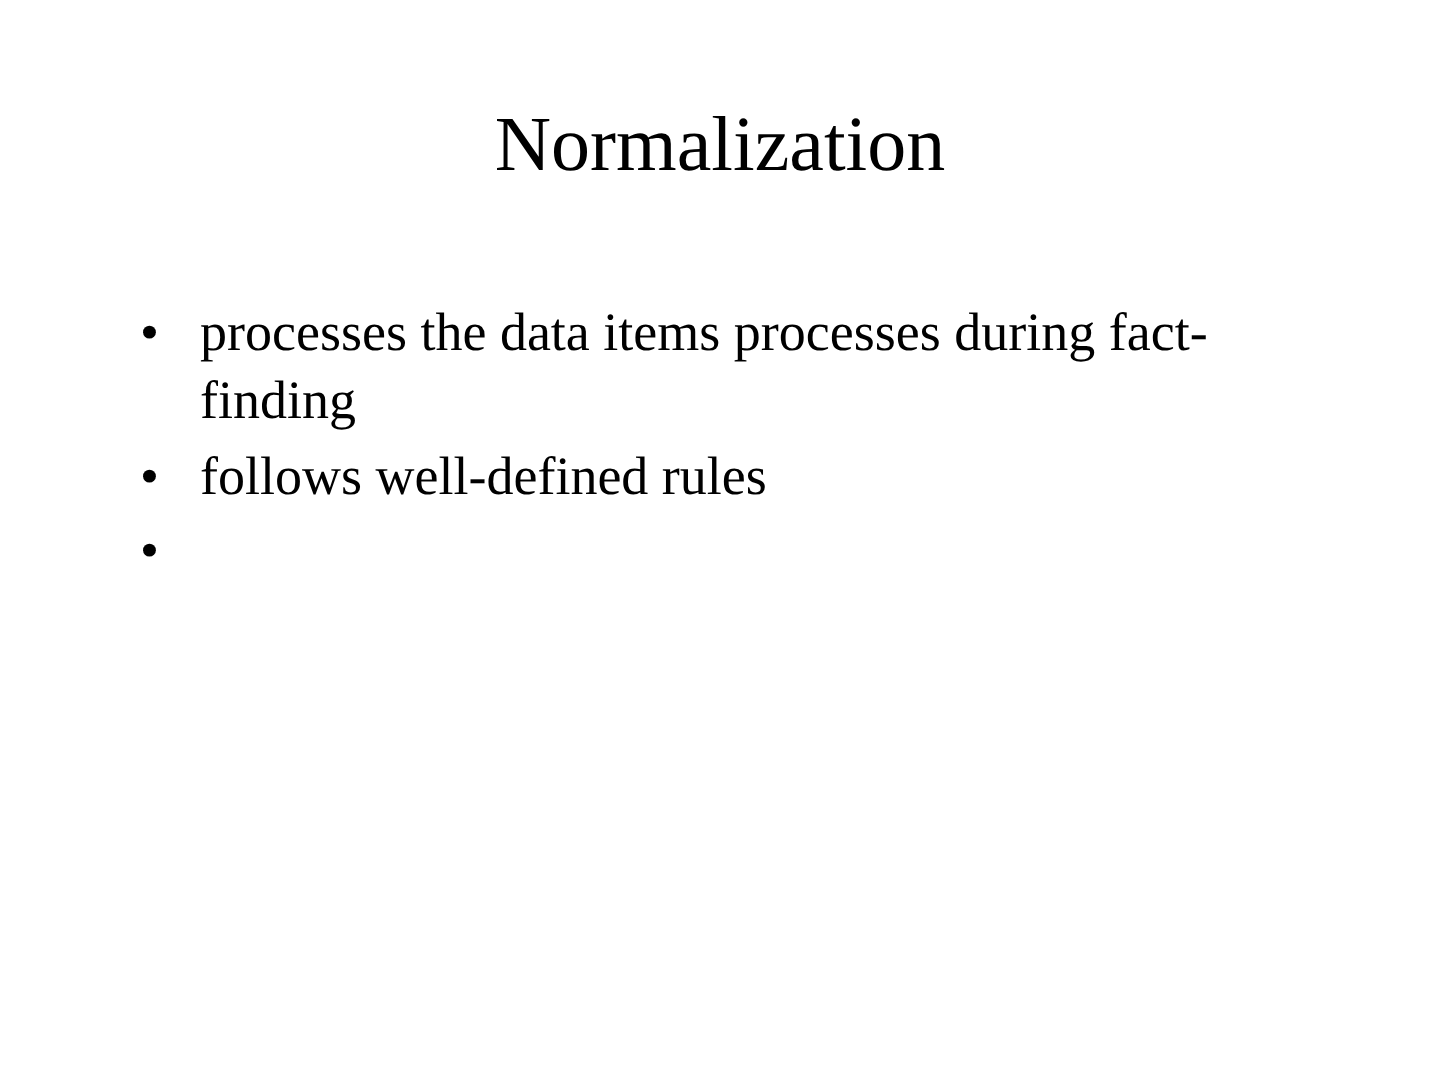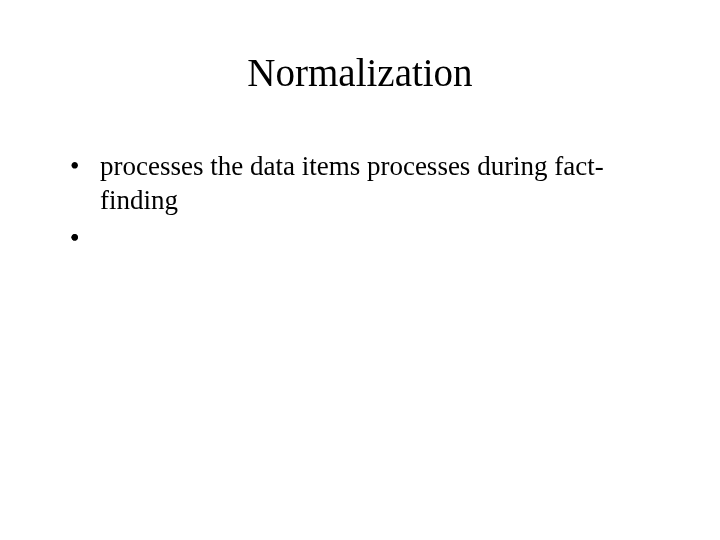--- a/index.html
+++ b/index.html
@@ -48,18 +48,19 @@
 
 <div class="slide">
   <h1 class="title">Normalization</h1>
   <ul class="bullet-list">
     <li class="bullet-item">
       <span class="bullet-dot">•</span>
       <span>processes the data items processes during fact-finding</span>
     </li>
     <li class="bullet-item">
       <span class="bullet-dot">•</span>
+      <span>follows well-defined rules</span>
     </li>
     <li class="bullet-item">
       <span class="bullet-dot">•</span>
     </li>
   </ul>
 </div>
 
 </body></html>

